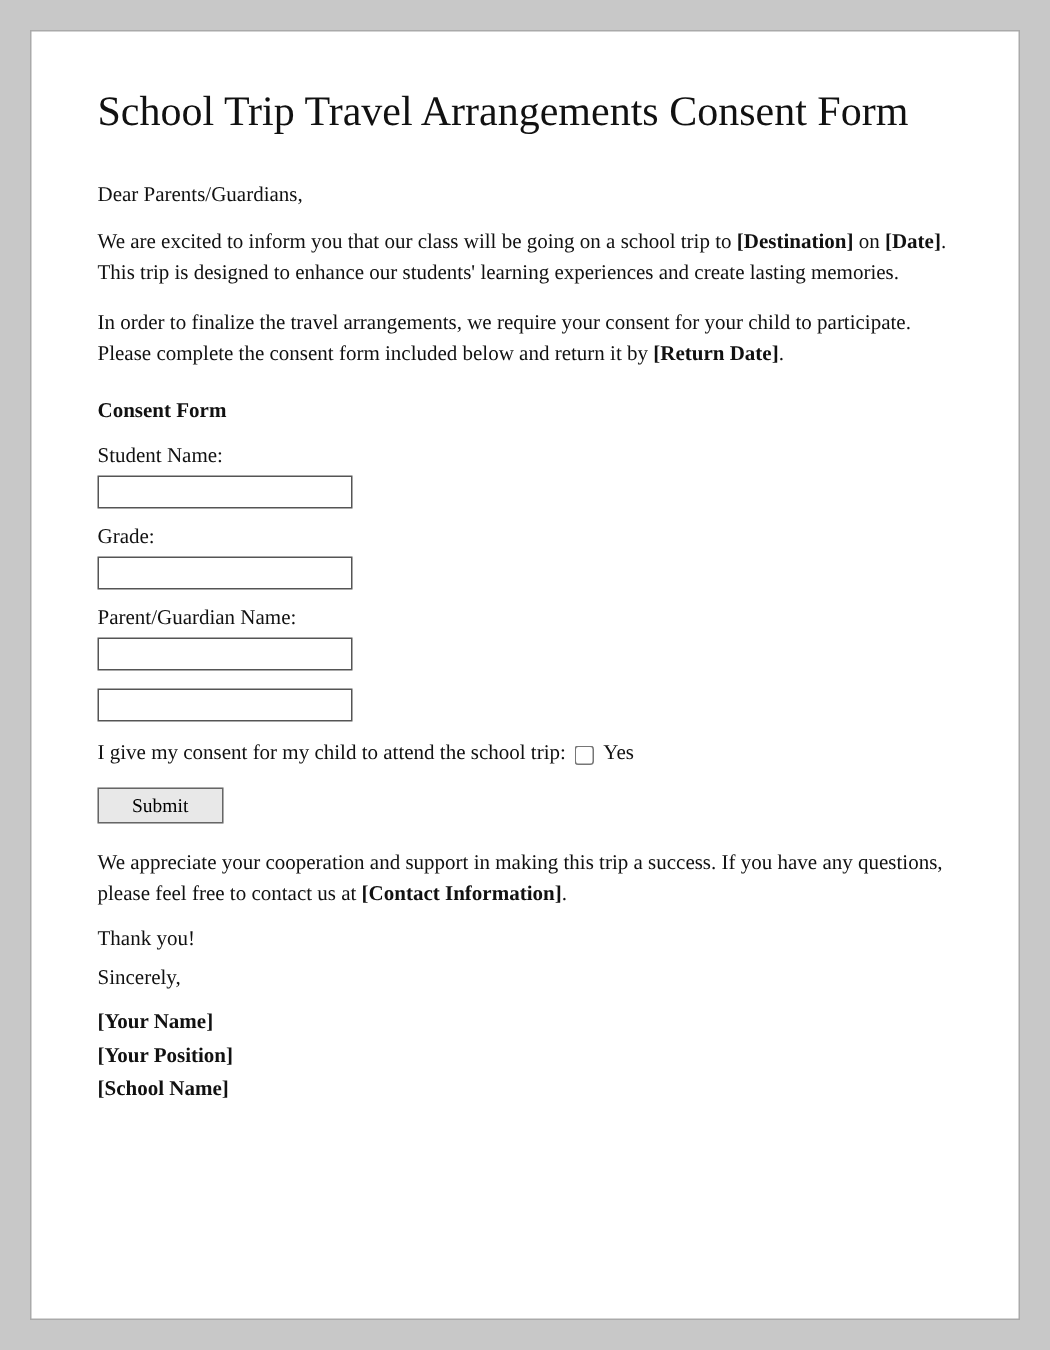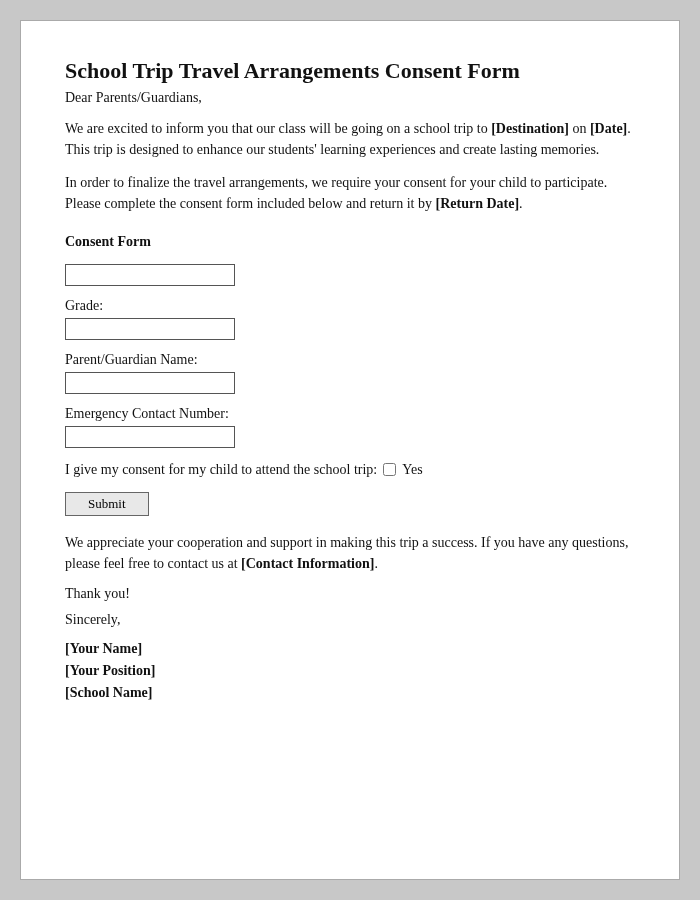--- a/index.html
+++ b/index.html
@@ -21,24 +21,24 @@
     .page-container {
       width: 660px;
       min-height: 860px;
       background: #ffffff;
       border: 1px solid #aaa;
       padding: 36px 44px 36px 44px;
       color: #111;
     }
 
     .main-title {
-      font-size: 22px;
-      font-weight: bold;
+      font-size: 28px;
+      font-weight: normal;
       line-height: 1.3;
-      margin-bottom: 4px;
+      margin-bottom: 30px;
     }
 
     .salutation {
       margin-bottom: 12px;
     }
 
     .intro-paragraph {
       margin-bottom: 12px;
       line-height: 1.5;
     }
@@ -130,35 +130,35 @@
     <span>We are excited to inform you that our class will be going on a school trip to </span><span class="bold-placeholder">[Destination]</span><span> on </span><span class="bold-placeholder">[Date]</span><span>. This trip is designed to enhance our students' learning experiences and create lasting memories.</span>
   </p>
 
   <p class="intro-paragraph">
     <span>In order to finalize the travel arrangements, we require your consent for your child to participate. Please complete the consent form included below and return it by </span><span class="bold-placeholder">[Return Date]</span><span>.</span>
   </p>
 
   <h2 class="consent-section-title">Consent Form</h2>
 
   <div class="form-group">
+    <label>Student Name:</label>
     <input type="text" style="">
   </div>
 
   <div class="form-group">
     <label>Grade:</label>
     <input type="text" style="">
   </div>
 
   <div class="form-group">
     <label>Parent/Guardian Name:</label>
     <input type="text" style="">
   </div>
 
   <div class="form-group">
-    <label>Emergency Contact Number:</label>
     <input type="text" style="">
   </div>
 
   <div class="consent-line">
     <span>I give my consent for my child to attend the school trip:</span>
     <input type="checkbox" style="">
     <span>Yes</span>
   </div>
 
   <button class="submit-btn">Submit</button>

